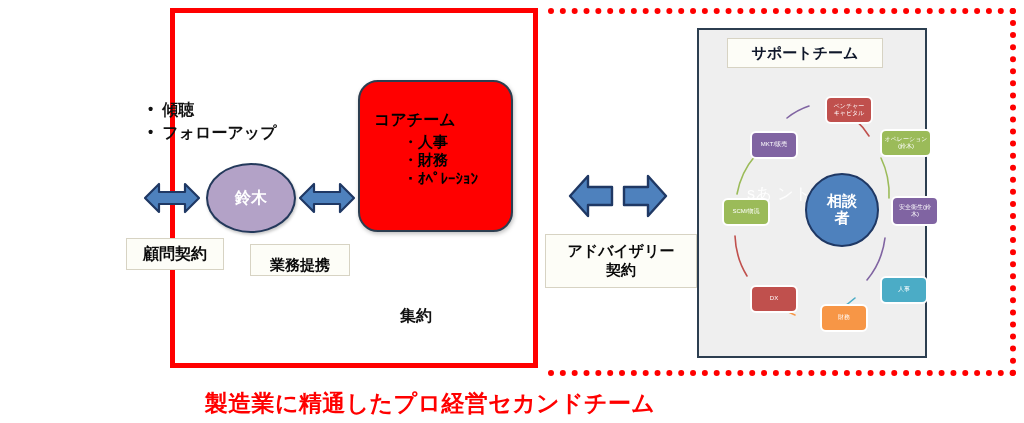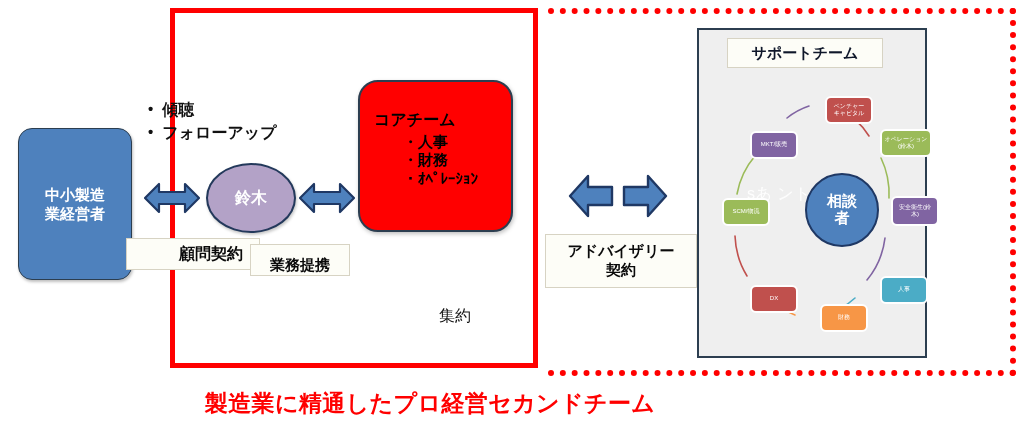--- a/index.html
+++ b/index.html
@@ -36,34 +36,34 @@
   
   .bullets{position:absolute;left:148px;top:98px;width:190px;
       font-size:16px;font-weight:bold;color:#111;line-height:1.45;}
   .bullets .li{display:flex;align-items:flex-start;gap:9px;}
   .bullets .dot{font-size:15px;line-height:1.45;}
 
   
   .chip{position:absolute;background:#FDFDF7;border:1px solid #D7D3C3;
       display:flex;align-items:center;justify-content:center;text-align:center;
       font-weight:bold;color:#0a0a0a;}
-  #chip-komon{left:126px;top:238px;width:96px;height:30px;font-size:16px;padding-left:36px;}
+  #chip-komon{left:126px;top:238px;width:96px;height:30px;font-size:16px;}
   #chip-gyomu{left:250px;top:244px;width:98px;height:30px;font-size:15px;align-items:flex-end;}
   #chip-advisory{left:545px;top:234px;width:150px;height:52px;font-size:15px;
       line-height:1.25;flex-direction:column;}
 
   
   .core-box{position:absolute;left:358px;top:80px;width:155px;height:152px;
       background:#FF0000;border:2px solid #2C3E50;border-radius:20px;
       color:#000000;box-shadow:1px 2px 4px rgba(0,0,0,.25);
       padding:28px 0 0 14px;box-sizing:border-box;}
   .core-box .ttl{font-weight:bold;font-size:16px;margin-bottom:2px;}
   .core-box .itm{font-weight:bold;font-size:15px;line-height:1.22;margin-left:29px;}
-  .shuyaku{position:absolute;left:400px;top:306px;width:110px;text-align:center;
-      font-weight:normal;font-size:16px;color:#111;}
+  .shuyaku{position:absolute;left:400px;top:306px;width:110px;
+      font-weight:bold;font-size:16px;color:#111;}
 
   
   .support-panel{position:absolute;left:697px;top:28px;width:230px;height:330px;
       background:#EFEFEF;border:2px solid #2C3E50;box-sizing:border-box;}
   .support-title{position:absolute;left:727px;top:38px;width:154px;height:28px;
       background:#FDFDF7;border:1px solid #D7D3C3;
       display:flex;align-items:center;justify-content:center;
       font-weight:bold;font-size:15px;color:#0f172a;}
   .watermark{position:absolute;left:747px;top:184px;width:140px;
       color:#ffffff;font-size:16px;letter-spacing:.5px;white-space:nowrap;
@@ -85,26 +85,20 @@
       color:#FF0000;font-weight:bold;font-size:23px;letter-spacing:.4px;}
 </style>
 </head>
 <body>
 
 <div class="stage">
 
   <div class="solid-red-frame"></div>
   <div class="dotted-red-frame"></div>
 
-  <div class="sme-box">
-    <div>
-      <div>中小製造</div>
-      <div>業経営者</div>
-    </div>
-  </div>
 
   <div class="bullets">
     <div class="li">
       <span class="dot">•</span>
       <span>傾聴</span>
     </div>
     <div class="li">
       <span class="dot">•</span>
       <span>フォローアップ</span>
     </div>

